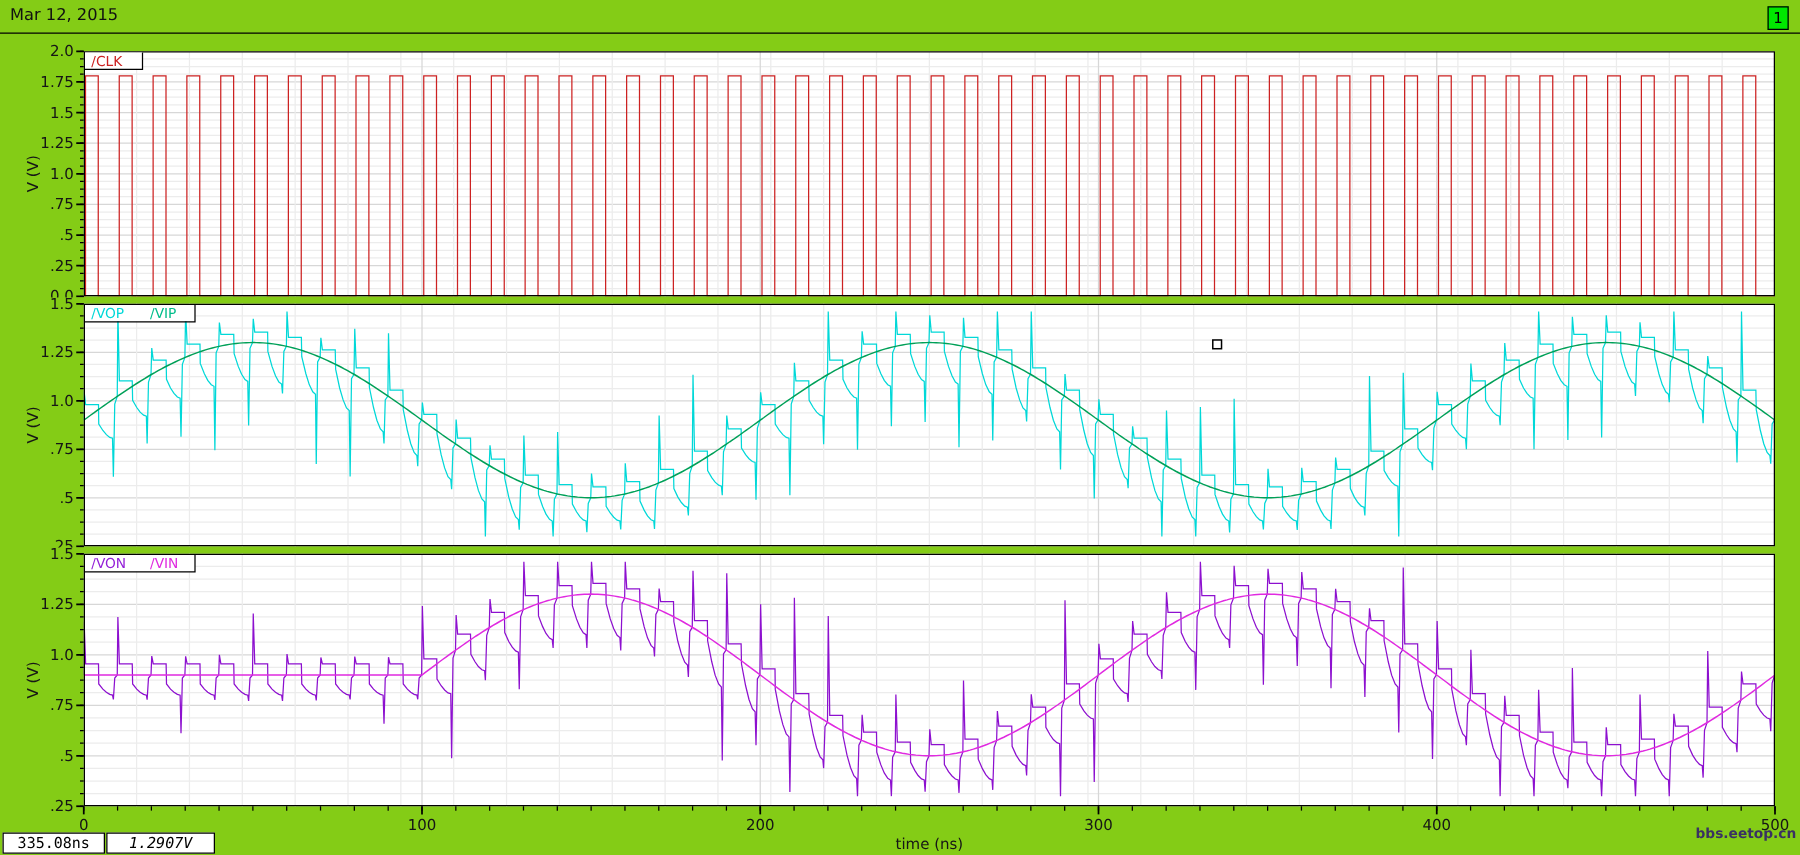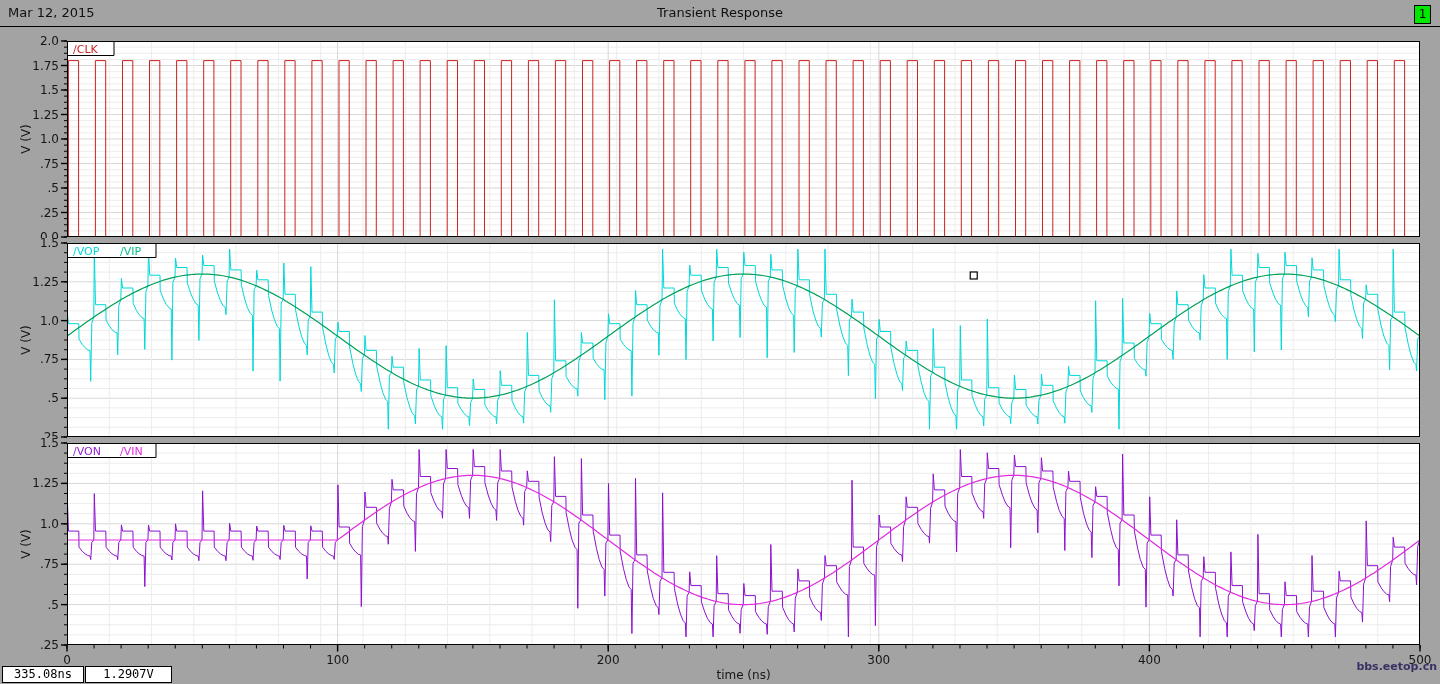--- a/index.html
+++ b/index.html
@@ -1,41 +1,40 @@
 <!DOCTYPE html>
 <html><head>
 <meta charset="utf-8">
 <style>
   html,body{margin:0;padding:0;}
   body{background:#cbcbcb;font-family:"DejaVu Sans","Liberation Sans",sans-serif;}
-  #root{position:relative;width:1440px;height:684px;background:#a3a3a3;overflow:hidden;}
+  #root{position:relative;width:1440px;height:684px;background:#84cc16;overflow:hidden;}
   #titlebar{position:absolute;left:0;top:0;width:1440px;height:26px;}
   #win-date{position:absolute;left:8px;top:5px;font-size:13px;color:#111;}
   #win-title{position:absolute;left:0;top:5px;width:1440px;text-align:center;font-size:13px;color:#111;}
   #win-badge{position:absolute;right:9px;top:5px;width:15px;height:17px;background:#00e800;border:1px solid #000;
              font-size:12px;color:#000;text-align:center;line-height:17px;}
   #titlebar-sep{position:absolute;left:0;top:26px;width:1440px;height:1px;background:#000;}
   #plots{position:absolute;left:0;top:0;width:1284px;height:684px;}
   #plots svg{position:absolute;left:0;}
   #readout-time,#readout-volt{position:absolute;top:666px;height:15px;background:#fff;border:1px solid #000;
       font-family:"DejaVu Sans Mono","Liberation Mono",monospace;font-size:12px;color:#000;
       text-align:center;line-height:15px;}
   #readout-time{left:2px;width:80px;}
-  #readout-volt{left:85px;width:85px;}
+  #readout-volt{left:85px;width:85px;font-style:italic;}
   #watermark{position:absolute;right:3px;top:660px;font-size:11px;font-weight:bold;color:#3a3163;
       font-family:"DejaVu Sans","Liberation Sans",sans-serif;}
   text{font-family:"DejaVu Sans","Liberation Sans",sans-serif;}
 </style>
 </head>
 <body>
 
 <div id="root">
   <div id="titlebar">
     <span id="win-date">Mar 12, 2015</span>
-    <span id="win-title">Transient Response</span>
     <span id="win-badge">1</span>
   </div>
   <div id="titlebar-sep"></div>
 
   <div id="plots">
       <svg width="1440" height="212" style="top: 26px;">
         <rect x="67" y="15" width="1353" height="196" fill="#ffffff"></rect>
         <line x1="67" x2="1420" y1="204.875" y2="204.875" stroke="#ececec" stroke-width="1"></line>
         <line x1="67" x2="1420" y1="198.75" y2="198.75" stroke="#ececec" stroke-width="1"></line>
         <line x1="67" x2="1420" y1="192.625" y2="192.625" stroke="#ececec" stroke-width="1"></line>

